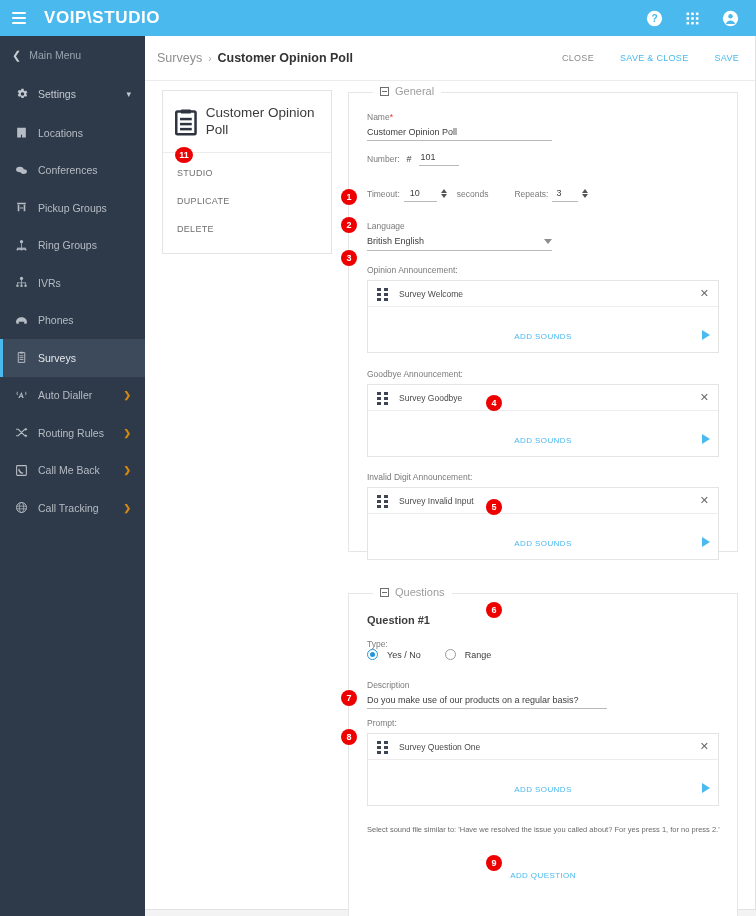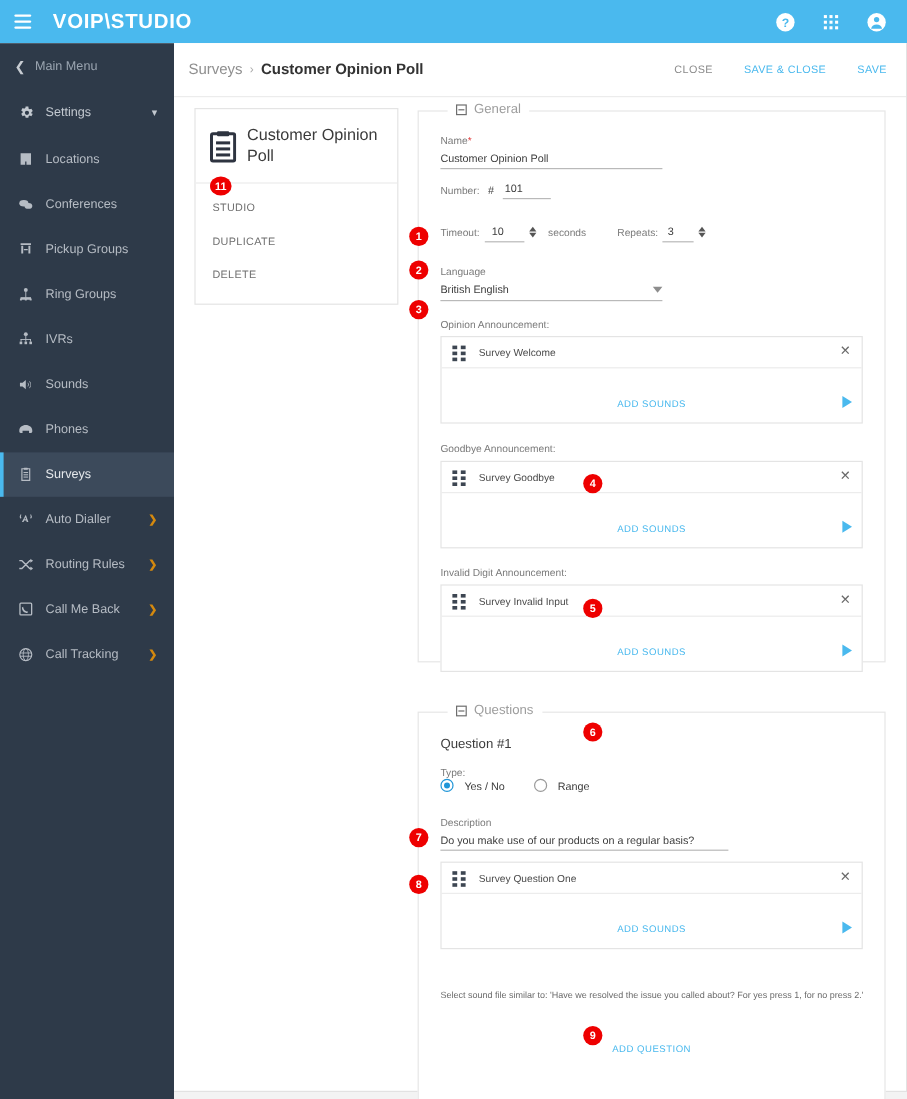--- a/index.html
+++ b/index.html
@@ -269,30 +269,20 @@
             <rect x="2.5" y="16" width="4" height="4"></rect>
             <rect x="10" y="16" width="4" height="4"></rect>
             <rect x="17.5" y="16" width="4" height="4"></rect>
           </svg>
         </span>
         <span>IVRs</span>
       </div>
       <div class="side-item">
         <span class="ico">
           <svg width="13" height="13" viewBox="0 0 24 24" fill="#b6bcc4">
-            <path d="M3 9h4l5-4v14l-5-4H3z"></path>
-            <path d="M15 8.5a5 5 0 0 1 0 7v-1.8a3.2 3.2 0 0 0 0-3.4z"></path>
-            <path d="M17.6 6a8.4 8.4 0 0 1 0 12v-1.9a6.6 6.6 0 0 0 0-8.2z"></path>
-          </svg>
-        </span>
-        <span>Sounds</span>
-      </div>
-      <div class="side-item">
-        <span class="ico">
-          <svg width="13" height="13" viewBox="0 0 24 24" fill="#b6bcc4">
             <path d="M2 14.5c0-5 4.5-8.5 10-8.5s10 3.5 10 8.5v1.5a2 2 0 0 1-2 2h-3v-3.5H7V18H4a2 2 0 0 1-2-2z M6 10.5a2 2 0 1 1 0 4 2 2 0 0 1 0-4z M18 10.5a2 2 0 1 1 0 4 2 2 0 0 1 0-4z"></path>
           </svg>
         </span>
         <span>Phones</span>
       </div>
       <div class="side-item active">
         <span class="ico">
           <svg width="13" height="13" viewBox="0 0 24 24" fill="#b6bcc4">
             <path d="M6 3h12v18H6z" fill="none" stroke="#b6bcc4" stroke-width="1.8"></path>
             <rect x="9" y="1.5" width="6" height="3.2" rx="0.6"></rect>
@@ -499,38 +489,39 @@
       <div class="badge" style="left:341px; top:314px;">4</div>
       <div class="badge" style="left:341px; top:418px;">5</div>
       <div class="badge" style="left:341px; top:521px;">6</div>
 
       <div class="fset" style="left:203px; top:512px; width:390px; height:324px;">
         <div class="fset-legend">
           <span class="minus-box"></span>
           <span>Questions</span>
         </div>
 
-        <div style="position:absolute; left:18px; top:20px; font-size:11px; color:#3d3d3d;">Question #1</div>
+        <div style="position:absolute; left:18px; top:20px; font-size:11px; color:#3d3d3d;font-weight:bold;">Question #1</div>
 
         <div style="position:absolute; left:18px; top:45px;">
           <div class="lbl">Type:</div>
           <div style="display:flex; align-items:center; margin-top:0;">
             <span class="radio-outer on"></span>
             <span class="field-val" style="margin-left:9px;">Yes / No</span>
             <span class="radio-outer" style="margin-left:24px;"></span>
             <span class="field-val" style="margin-left:9px;">Range</span>
           </div>
         </div>
 
         <div style="position:absolute; left:18px; top:86px; width:240px;">
           <div class="lbl">Description</div>
           <div class="field-val underline" style="padding:5px 0 3px 0;">Do you make use of our products on a regular basis?</div>
         </div>
 
         <div style="position:absolute; left:18px; top:124px; width:352px;">
+          <div class="lbl" style="margin-bottom:5px;">Prompt:</div>
           <div class="sound-box">
             <div class="sound-row">
               <span class="grip">
                   <i></i>
                   <i></i>
                   <i></i>
                   <i></i>
                   <i></i>
                   <i></i>
                 </span>

